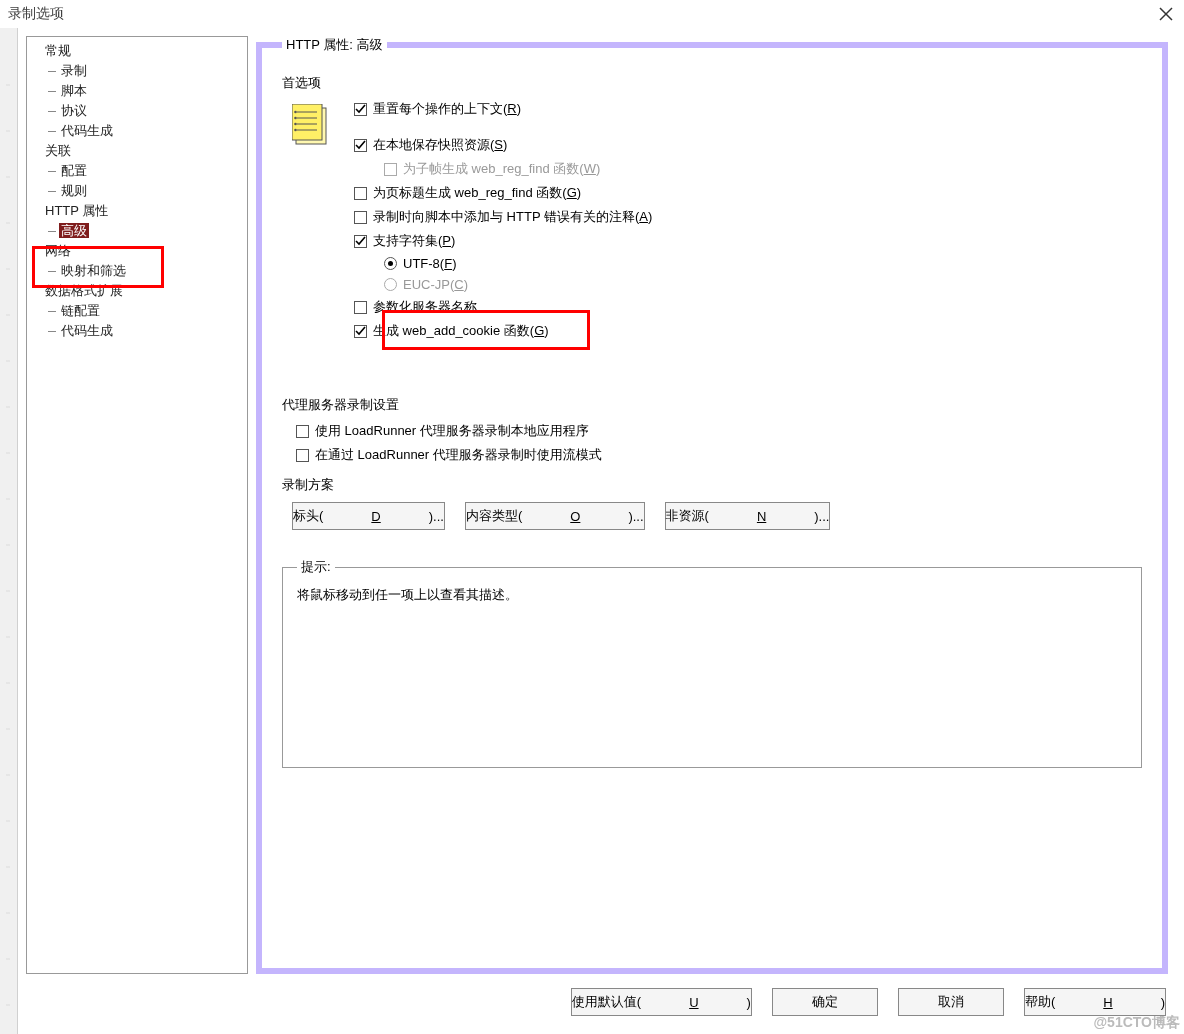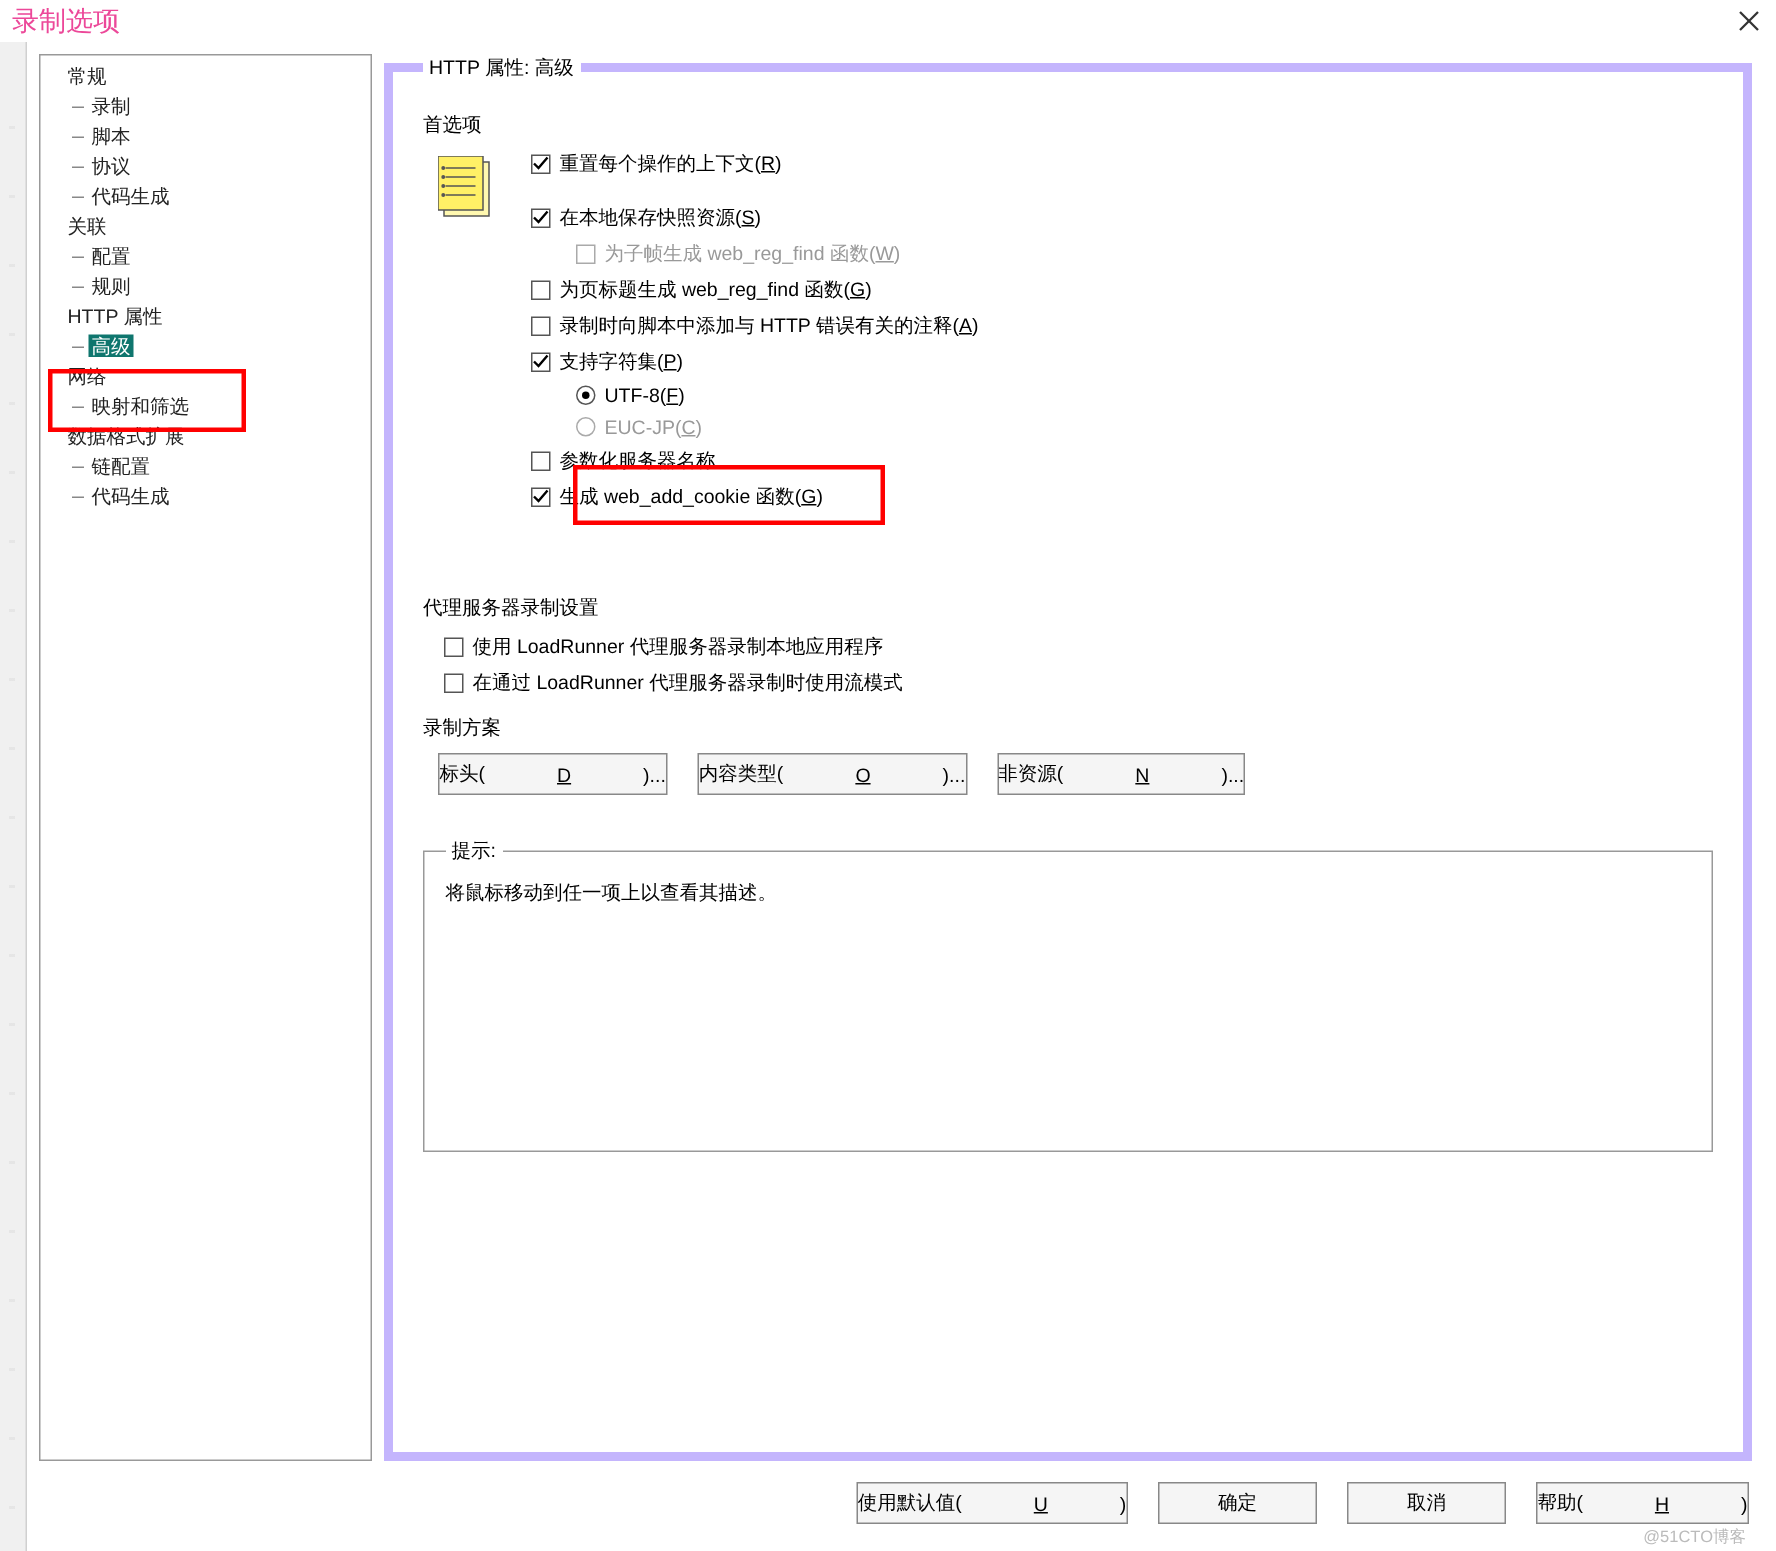--- a/index.html
+++ b/index.html
@@ -1,31 +1,31 @@
 <!DOCTYPE html>
 <html><head>
 <meta charset="utf-8">
 <style>
 * { box-sizing: border-box; margin: 0; padding: 0; }
 body { font-family: "Microsoft YaHei", SimSun, sans-serif; font-size: 13px; background: #fff; color: #000; width: 1184px; height: 1034px; position: relative; overflow: hidden; }
 .titlebar { height: 28px; display: flex; align-items: center; padding: 0 8px; background: #fff; }
-.titlebar .title { flex: 1; color: #ec4899; font-size: 18px; }
+.titlebar .title { flex: 1; color: #404040; font-size: 14px; }
 .titlebar .close { width: 20px; height: 20px; display: flex; align-items: center; justify-content: center; cursor: pointer; }
 .titlebar .close svg { width: 14px; height: 14px; stroke: #333; stroke-width: 1.5; }
 .left-bg { position: absolute; left: 0; top: 28px; bottom: 0; width: 18px; background: #f0f0f0; border-right: 1px solid #d0d0d0; z-index: 0; }
 .left-bg .line { position: absolute; top: 12px; bottom: 12px; left: 6px; width: 4px; background: repeating-linear-gradient(to bottom, transparent 0, transparent 44px, #aaa 44px, #aaa 46px); opacity: .15; }
 .content { display: flex; padding: 8px 16px 8px 26px; gap: 8px; height: calc(100% - 80px); position: relative; z-index: 1; }
 .tree { width: 222px; border: 1px solid #999; padding: 4px 2px; background: #fff; overflow: auto; }
 .tree ul { list-style: none; font-size: 13px; color: #222; }
 .tree > ul > li > .node { padding-left: 14px; }
 .tree .node { position: relative; padding: 1px 0 1px 14px; white-space: nowrap; cursor: pointer; }
 .tree .node::before { content: ""; position: absolute; left: 3px; top: 50%; width: 8px; height: 1px; background: #888; }
 .tree .node.root::before { display: none; }
 .tree .node .lbl { padding: 0 2px; }
-.tree .node .lbl.sel { background: #0f766e; color: #fff; }
+.tree .node .lbl.sel { background: #7f1d1d; color: #fff; }
 .tree li ul { padding-left: 16px; }
 .highlight-box { position: absolute; border: 3px solid #ff0000; pointer-events: none; z-index: 10; }
 .hl-tree { left: 32px; top: 246px; width: 132px; height: 42px; }
 .hl-utf8 { left: 382px; top: 310px; width: 208px; height: 40px; }
 .right { flex: 1; position: relative; }
 fieldset.main { border: 6px solid #c4b5fd; padding: 16px 20px 4px 20px; height: 100%; position: relative; }
 fieldset.main > legend { padding: 0 4px; font-size: 13px; }
 .section-label { margin: 4px 0 8px 0; }
 .prefs { display: flex; align-items: flex-start; gap: 24px; margin-left: 10px; margin-bottom: 8px; }
 .icon-prefs { width: 38px; height: 44px; flex-shrink: 0; margin-top: 4px; }
@@ -42,21 +42,21 @@
 .u { text-decoration: underline; }
 .proxy-section { margin-top: 56px; }
 .proxy-opts { margin-left: 14px; display: flex; flex-direction: column; gap: 6px; margin-top: 8px; }
 .scheme-section { margin-top: 12px; }
 .scheme-btns { display: flex; gap: 20px; margin-top: 8px; margin-left: 10px; }
 .btn { min-width: 140px; height: 28px; border: 1px solid #888; background: #f5f5f5; display: inline-flex; align-items: center; justify-content: center; font-family: SimSun, sans-serif; font-size: 13px; cursor: pointer; gap: 48px; }
 fieldset.hint { border: 1px solid #999; margin-top: 28px; padding: 10px 14px; height: 210px; }
 fieldset.hint legend { padding: 0 4px; }
 .footer { position: absolute; right: 18px; bottom: 18px; display: flex; gap: 20px; z-index: 1; padding-left: 44px; }
 .footer .btn { min-width: 106px; }
-.watermark { position: absolute; right: 20px; bottom: 2px; font-size: 11px; color: #bbb; z-index: 0; }
+.watermark { position: absolute; right: 4px; bottom: 2px; font-size: 14px; color: #bbb; z-index: 0; font-weight: bold; }
 </style>
 </head>
 <body>
 
 <div class="titlebar">
   <span class="title">录制选项</span>
   <span class="close">
     <svg viewBox="0 0 14 14">
         <line x1="1" y1="1" x2="13" y2="13"></line>
         <line x1="13" y1="1" x2="1" y2="13"></line>

